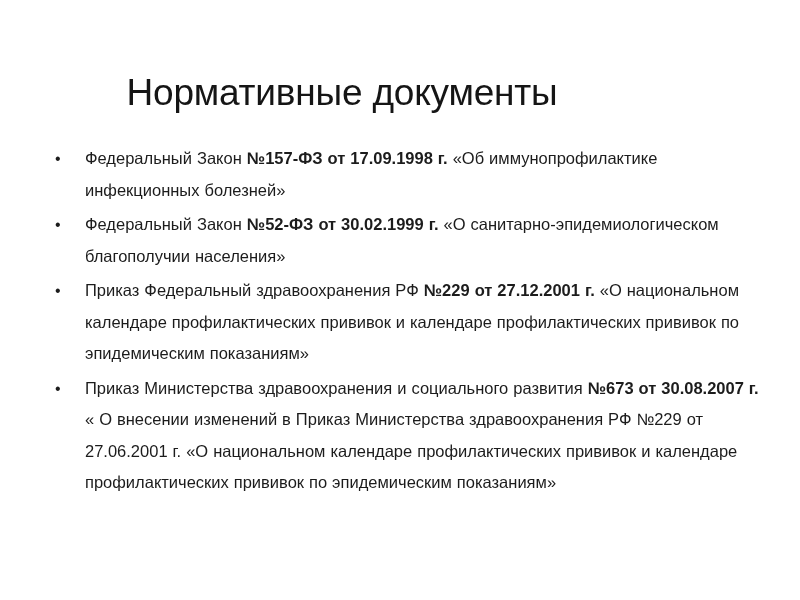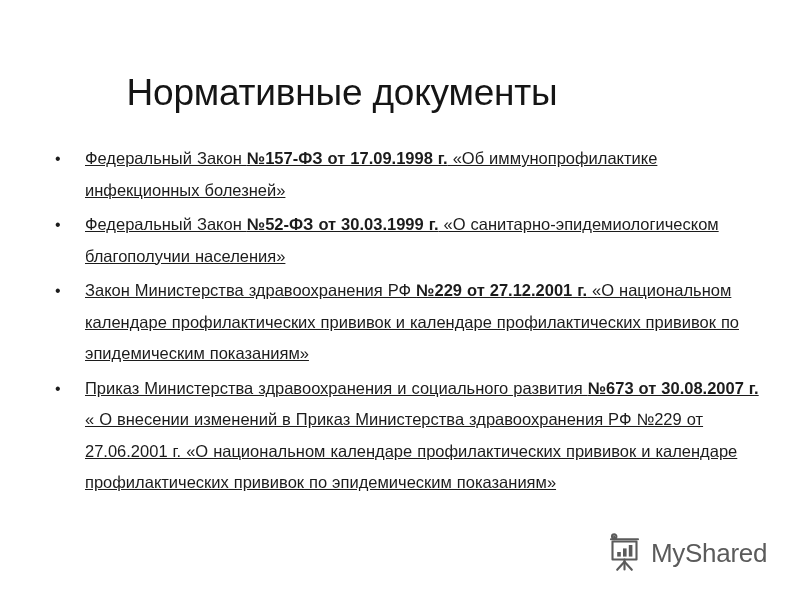--- a/index.html
+++ b/index.html
@@ -67,21 +67,20 @@
     left: 9px;
     top: 0;
     width: 12px;
     line-height: 31.5px;
     font-size: 16px;
     color: #1c1c1c;
     text-align: left;
   }
   .bullet-text {
     display: block;
-    text-decoration: underline;
   }
   .bullet-text b,
   .bullet-text strong {
     font-weight: 700;
   }
 
   
   .watermark {
     position: absolute;
     left: 606px;
@@ -111,51 +110,26 @@
 
   <h1 class="slide-title">Нормативные документы</h1>
 
   <ul class="body-list">
     <li class="bullet-item">
       <span class="bullet-marker">•</span>
       <span class="bullet-text"><span>Федеральный Закон </span><b>№157-ФЗ от 17.09.1998 г.</b><span> «Об иммунопрофилактике инфекционных болезней»</span></span>
     </li>
     <li class="bullet-item">
       <span class="bullet-marker">•</span>
-      <span class="bullet-text"><span>Федеральный Закон </span><b>№52-ФЗ от 30.03.1999 г.</b><span> «О санитарно-эпидемиологическом благополучии населения»</span></span>
+      <span class="bullet-text"><span>Федеральный Закон </span><b>№52-ФЗ от 30.02.1999 г.</b><span> «О санитарно-эпидемиологическом благополучии населения»</span></span>
     </li>
     <li class="bullet-item">
       <span class="bullet-marker">•</span>
-      <span class="bullet-text"><span>Закон Министерства здравоохранения РФ </span><b>№229 от 27.12.2001 г.</b><span> «О национальном календаре профилактических прививок и календаре профилактических прививок по эпидемическим показаниям»</span></span>
+      <span class="bullet-text"><span>Приказ Федеральный здравоохранения РФ </span><b>№229 от 27.12.2001 г.</b><span> «О национальном календаре профилактических прививок и календаре профилактических прививок по эпидемическим показаниям»</span></span>
     </li>
     <li class="bullet-item">
       <span class="bullet-marker">•</span>
       <span class="bullet-text"><span>Приказ Министерства здравоохранения и социального развития </span><b>№673 от 30.08.2007 г.</b><span> « О внесении изменений в Приказ Министерства здравоохранения РФ №229 от 27.06.2001 г. «О национальном календаре профилактических прививок и календаре профилактических прививок по эпидемическим показаниям»</span></span>
     </li>
   </ul>
 
-  <div class="watermark">
-    <span class="watermark-icon-wrap">
-      <svg class="watermark-icon" viewBox="0 0 38 40" aria-hidden="true">
-        <g fill="none" stroke="#5b5b5b" stroke-width="2.1" stroke-linecap="round" stroke-linejoin="round">
-
-          <rect x="6.5" y="8.5" width="24" height="18"></rect>
-
-          <path d="M5 6.2 H32"></path>
-          <path d="M8.2 6.2 V3.6"></path>
-          <path d="M6.0 3.6 a2.2 2.2 0 1 0 4.4 0 a2.2 2.2 0 1 0 -4.4 0"></path>
-
-          <path d="M18.5 26.5 V36.5"></path>
-          <path d="M18.5 28.8 L11.2 36.8"></path>
-          <path d="M18.5 28.8 L25.8 36.8"></path>
-        </g>
-        <g fill="#5b5b5b">
-
-          <rect x="11.2" y="19.0" width="3.6" height="4.6"></rect>
-          <rect x="17.0" y="15.4" width="3.6" height="8.2"></rect>
-          <rect x="22.8" y="12.0" width="3.6" height="11.6"></rect>
-        </g>
-      </svg>
-    </span>
-    <span class="watermark-label">MyShared</span>
-  </div>
 
 </div>
 
 </body></html>

